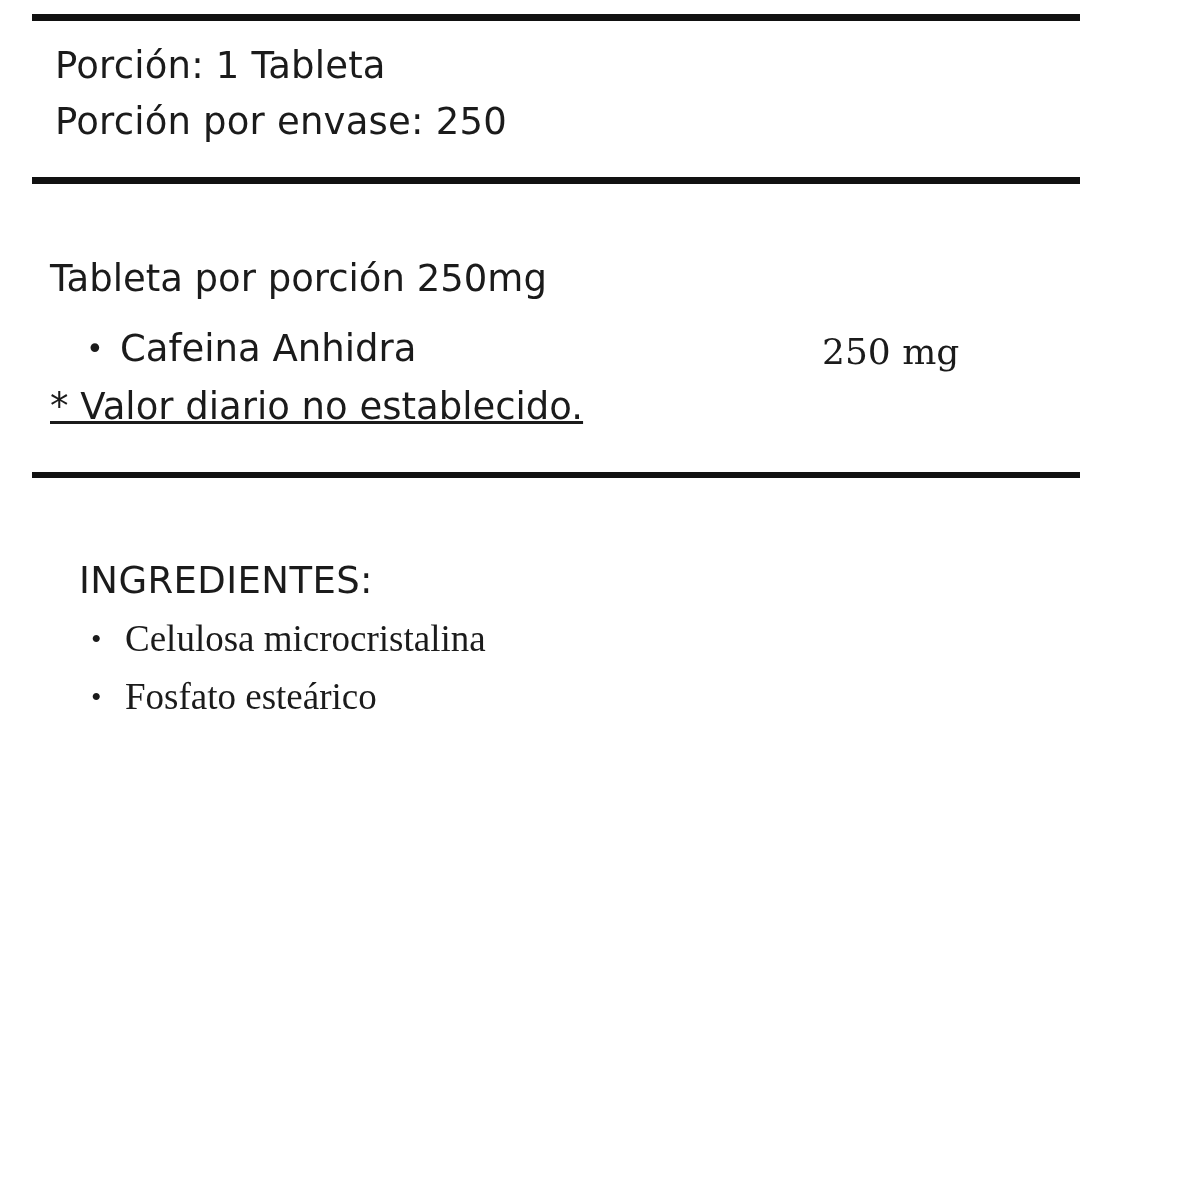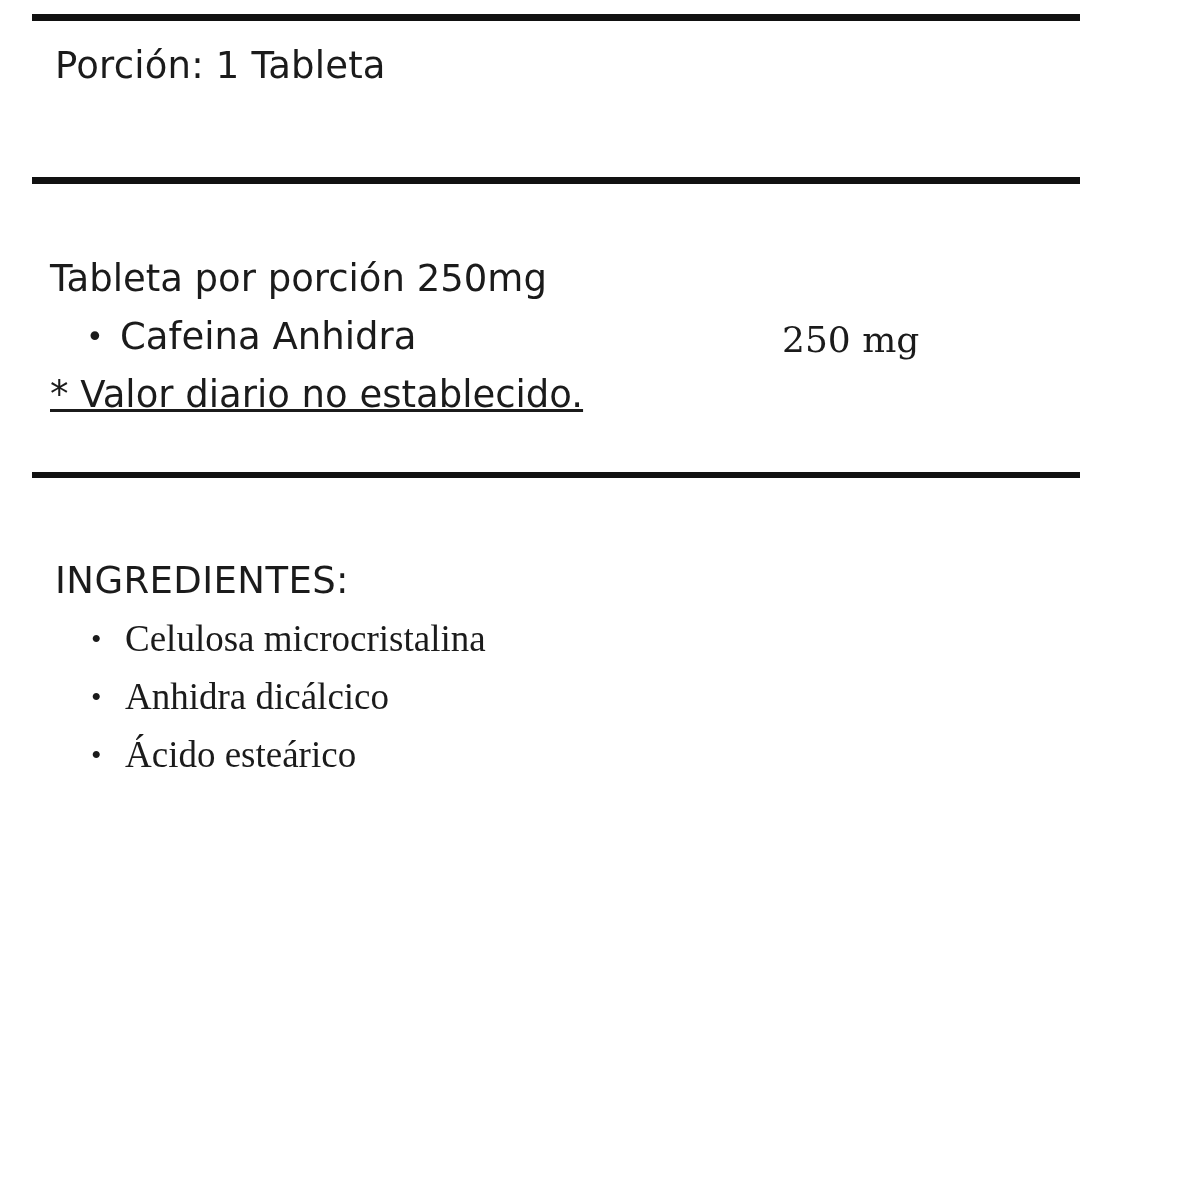--- a/index.html
+++ b/index.html
@@ -57,40 +57,41 @@
   .amount-heading {
     font-size: 37px;
     line-height: 58px;
     white-space: nowrap;
   }
 
   .nutrient-row {
     position: relative;
     display: block;
     height: 58px;
+    margin-top: 12px;
   }
   .nutrient-name {
     position: absolute;
     left: 70px;
     top: 0;
     font-size: 37px;
     line-height: 58px;
     white-space: nowrap;
   }
   .nutrient-name::before {
     content: "\2022";
     position: absolute;
     left: -34px;
     top: 0;
     font-size: 30px;
     line-height: 58px;
   }
   .nutrient-amount {
     position: absolute;
-    left: 732px;
+    left: 772px;
     top: 3px;
     font-size: 36px;
     line-height: 58px;
     font-family: "DejaVu Serif", serif;
     white-space: nowrap;
   }
 
   .footnote {
     font-size: 37px;
     line-height: 58px;
@@ -102,20 +103,21 @@
     position: absolute;
     left: 55px;
     top: 552px;
     width: 1030px;
   }
   .ingredients-title {
     font-size: 37px;
     line-height: 58px;
     letter-spacing: 0.4px;
     white-space: nowrap;
+    margin-left: 24px;
   }
   .ingredients-list {
     margin: 0;
     padding: 0;
     list-style: none;
   }
   .ingredient-item {
     position: relative;
     padding-left: 70px;
     font-size: 37px;
@@ -134,20 +136,21 @@
 </style>
 </head>
 <body>
 
 <div class="label-panel">
 
   <div class="rule rule-top"></div>
 
   <div class="serving-block">
     <div class="serving-line">Porción: 1 Tableta</div>
+    <div class="serving-line">Porción por envase: 250</div>
   </div>
 
   <div class="rule rule-second"></div>
 
   <div class="amount-block">
     <div class="amount-heading">Tableta por porción 250mg</div>
 
     <div class="nutrient-row">
       <span class="nutrient-name">Cafeina Anhidra</span>
       <span class="nutrient-amount">250 mg</span>
@@ -155,18 +158,17 @@
 
     <div class="footnote">* Valor diario no establecido.</div>
   </div>
 
   <div class="rule rule-third"></div>
 
   <div class="ingredients-block">
     <div class="ingredients-title">INGREDIENTES:</div>
     <ul class="ingredients-list">
       <li class="ingredient-item">Celulosa microcristalina</li>
-      <li class="ingredient-item">Anhidra dicálcico</li>
-      <li class="ingredient-item">Ácido esteárico</li>
+      <li class="ingredient-item">Fosfato esteárico</li>
     </ul>
   </div>
 
 </div>
 
 </body></html>

